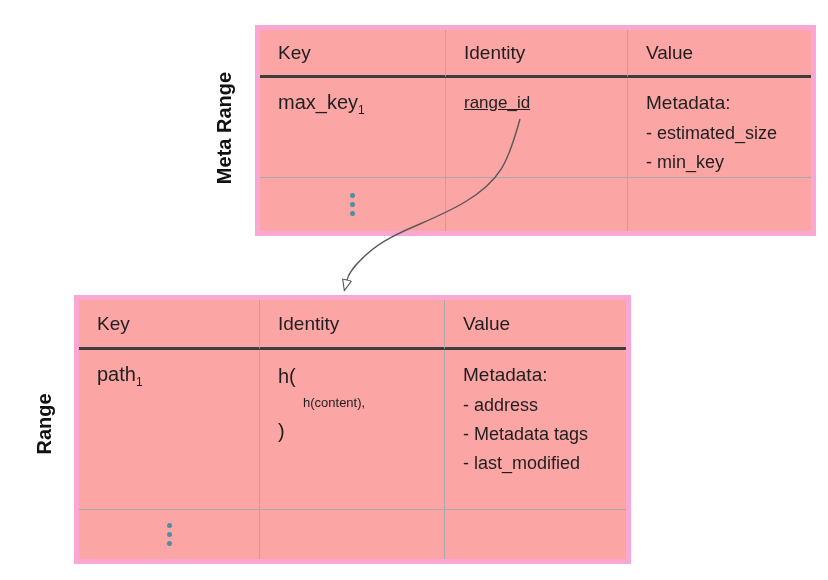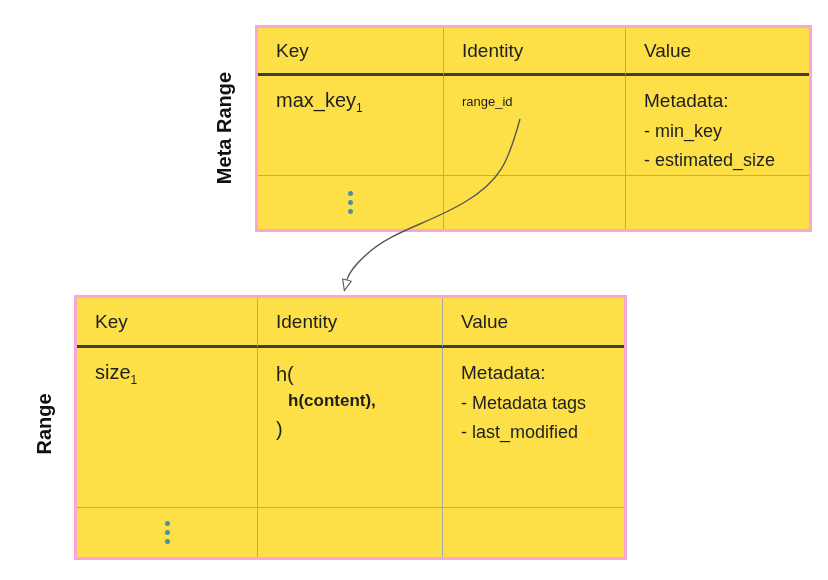--- a/index.html
+++ b/index.html
@@ -18,22 +18,22 @@
     width: 828px;
     height: 580px;
     background: #ffffff;
     overflow: hidden;
   }
 
   
   .table {
     position: absolute;
     display: grid;
-    background: #fde047;
-    border: 3px solid #f9a8d4;
+    background: #fca5a5;
+    border: 5px solid #f9a8d4;
   }
   #table-meta-range {
     left: 255px;
     top: 25px;
     grid-template-columns: 186px 182px 183px;
     grid-template-rows: 48px 100px 53px;
   }
   #table-range {
     left: 74px;
     top: 295px;
@@ -56,36 +56,36 @@
   }
   .br { border-right: 1px solid #a9a9a9; }
   .bb { border-bottom: 1px solid #a9a9a9; }
 
   .key-text { font-size: 20px; }
   sub.key-sub {
     font-size: 12px;
     vertical-align: sub;
     line-height: 0;
   }
-  .identity-text { font-size: 13px; }
+  .identity-text { font-size: 17px; text-decoration: underline; }
 
   .value-heading {
     font-size: 19px;
     text-underline-offset: 3px;
     margin-bottom: 4px;
     line-height: 24px;
   }
   .value-item {
     font-size: 18px;
     line-height: 29px;
     white-space: nowrap;
   }
 
   .id-open  { font-size: 20px; line-height: 26px; }
-  .id-arg   { font-size: 17px; line-height: 27px; margin-left: 12px; white-space: nowrap; font-weight: bold; }
+  .id-arg   { font-size: 13px; line-height: 27px; margin-left: 25px; white-space: nowrap; }
   .id-close { font-size: 20px; line-height: 30px; }
 
   
   .ell {
     display: flex;
     align-items: center;
     justify-content: center;
     padding: 0;
   }
   .dots {
@@ -149,50 +149,51 @@
     <div class="hcell">Value</div>
 
     <div class="cell br bb">
       <span class="key-text">max_key</span><sub class="key-sub">1</sub>
     </div>
     <div class="cell br bb">
       <span class="identity-text">range_id</span>
     </div>
     <div class="cell bb">
       <div class="value-heading">Metadata:</div>
+      <div class="value-item">- estimated_size</div>
       <div class="value-item">- min_key</div>
-      <div class="value-item">- estimated_size</div>
     </div>
 
     <div class="cell br ell">
       <span class="dots">
           <i></i>
           <i></i>
           <i></i>
         </span>
     </div>
     <div class="cell br"></div>
     <div class="cell"></div>
   </div>
 
   <div class="table" id="table-range">
     <div class="hcell br">Key</div>
     <div class="hcell br">Identity</div>
     <div class="hcell">Value</div>
 
     <div class="cell br bb">
-      <span class="key-text">size</span><sub class="key-sub">1</sub>
+      <span class="key-text">path</span><sub class="key-sub">1</sub>
     </div>
     <div class="cell br bb">
       <div class="id-open">h(</div>
       <div class="id-arg">h(content),</div>
       <div class="id-close">)</div>
     </div>
     <div class="cell bb">
       <div class="value-heading">Metadata:</div>
+      <div class="value-item">- address</div>
       <div class="value-item">- Metadata tags</div>
       <div class="value-item">- last_modified</div>
     </div>
 
     <div class="cell br ell">
       <span class="dots">
           <i></i>
           <i></i>
           <i></i>
         </span>

